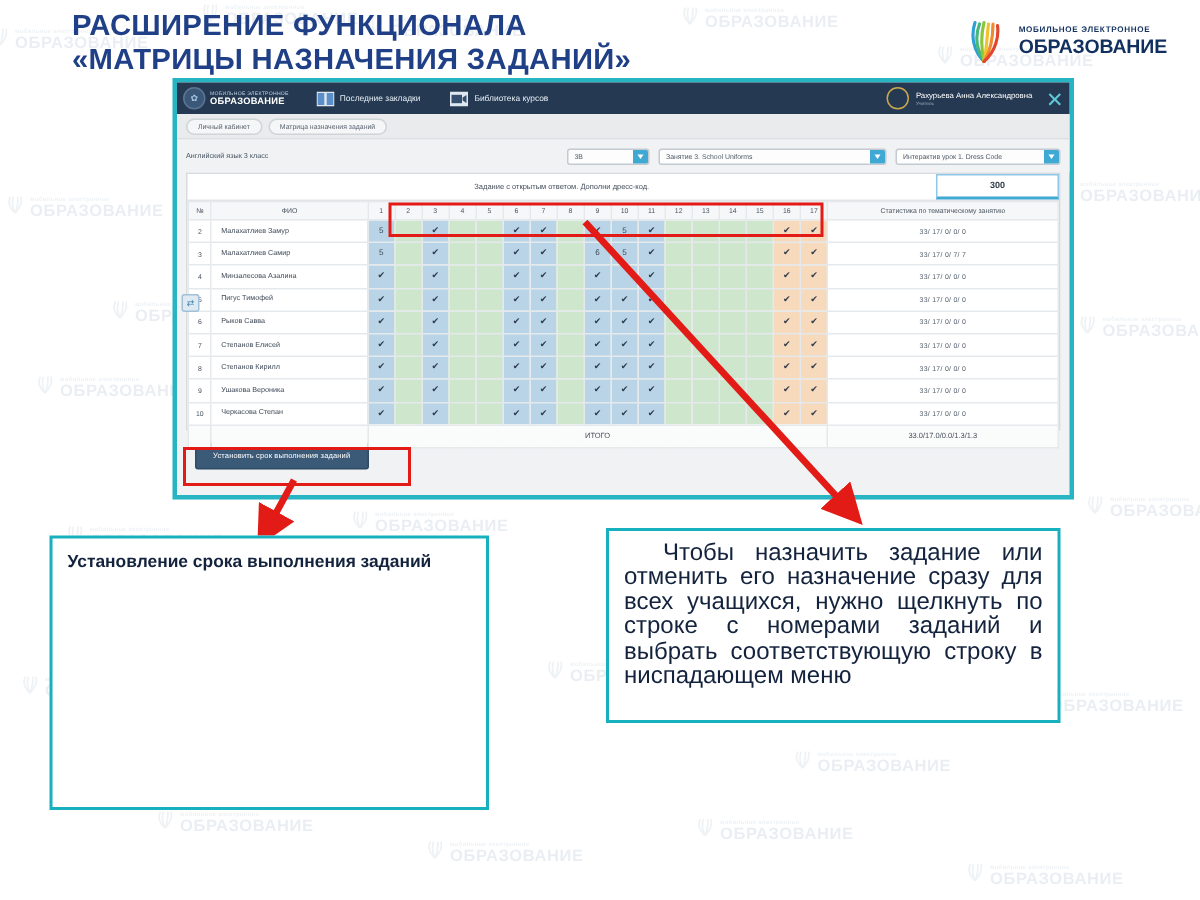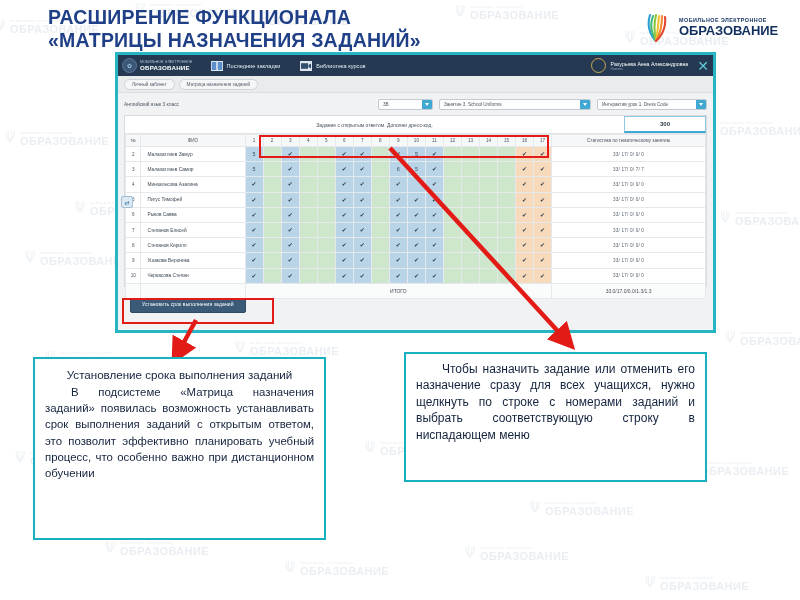--- a/index.html
+++ b/index.html
@@ -87,25 +87,25 @@
   
   .redbox{position:absolute;border:2.5px solid #e31b16;z-index:7;pointer-events:none;}
   #redTop{left:259px;top:135px;width:286px;height:19px;}
   #redBtn{left:122px;top:298px;width:148px;height:22px;}
   
   #arrows{position:absolute;inset:0;z-index:8;pointer-events:none;}
   
   .callout{position:absolute;border:2.5px solid #17b0bf;background:#ffffff;box-sizing:border-box;z-index:9;}
   #calLeft{left:33px;top:357px;width:293px;height:183px;padding:8px 10px 6px;}
   #calRight{left:404px;top:352px;width:303px;height:130px;padding:7px 10px 6px;}
-  .callout h4{margin:0 0 2px;text-align:center;font-size:11.6px;font-weight:normal;color:#14233d;line-height:15px;}
+  .callout h4{margin:0 0 2px;text-align:left;font-size:11.6px;font-weight:bold;color:#14233d;line-height:15px;}
   .callout p{margin:0;font-size:11.4px;line-height:16.2px;color:#14233d;text-align:justify;text-indent:26px;
      hyphens:none;text-align-last:left;}
   #calRight h4{font-size:11.4px;}
-  #calRight p{font-size:12px;line-height:16.4px;}
+  #calRight p{font-size:16px;line-height:16.4px;}
 </style>
 </head>
 <body>
 
 <div id="wm">
     <div class="wmk" style="left: 10px; top: 18px;"><span class="wtop">мобильное электронное</span>ОБРАЗОВАНИЕ</div>
     <div class="wmleaf" style="left: -8px; top: 17px;"><svg width="16" height="14" viewBox="0 0 16 14">
         <g fill="none" stroke="#e3e9ee" stroke-width="1.2">
           <path d="M8 13 C4 9,3 6,5 2"></path>
           <path d="M8 13 C6 9,6 5,7 2"></path>
@@ -728,18 +728,17 @@
     <marker id="ah" markerWidth="6" markerHeight="6" refX="3" refY="3" orient="auto">
       <path d="M0,0 L6,3 L0,6 Z" fill="#e31b16"></path>
     </marker>
   </defs>
   <line x1="390" y1="148" x2="566" y2="340" stroke="#e31b16" stroke-width="4.5" marker-end="url(#ah)"></line>
   <line x1="196" y1="320" x2="178" y2="353" stroke="#e31b16" stroke-width="4.5" marker-end="url(#ah)"></line>
 </svg>
 
 <div class="callout" id="calLeft">
   <h4>Установление срока выполнения заданий</h4>
-  <p>В подсистеме «Матрица назначения заданий» появилась возможность устанавливать срок выполнения заданий с открытым ответом, это позволит эффективно планировать учебный процесс, что особенно важно при дистанционном обучении</p>
 </div>
 
 <div class="callout" id="calRight">
   <p>Чтобы назначить задание или отменить его назначение сразу для всех учащихся, нужно щелкнуть по строке с номерами заданий и выбрать соответствующую строку в ниспадающем меню</p>
 </div>
 
 </body></html>

